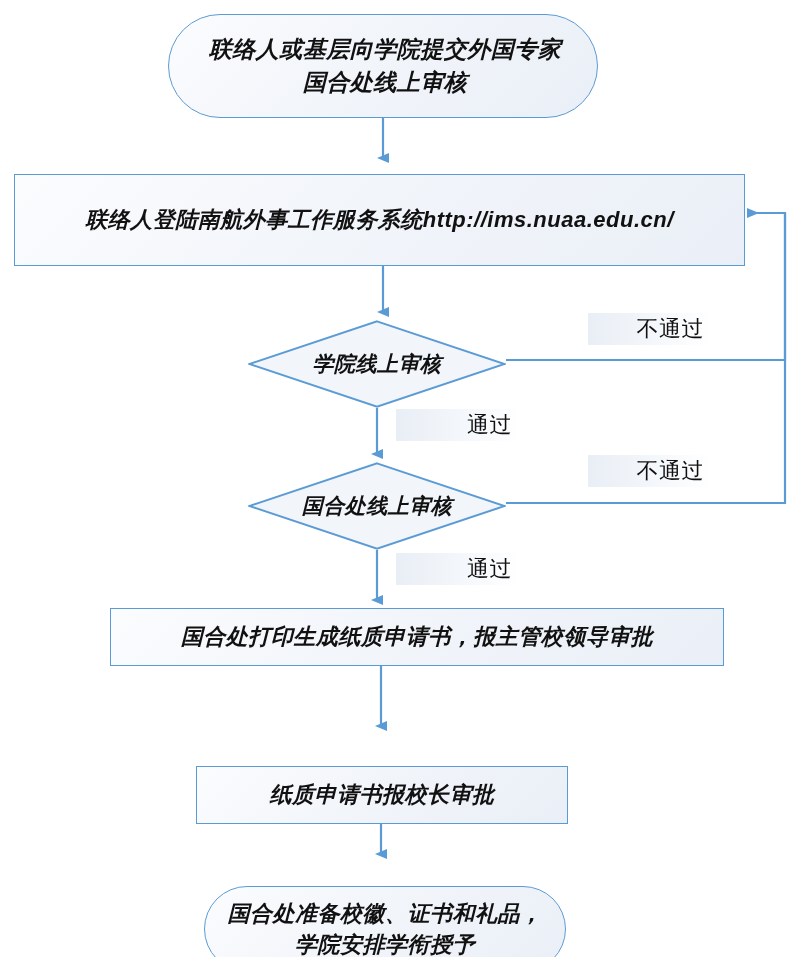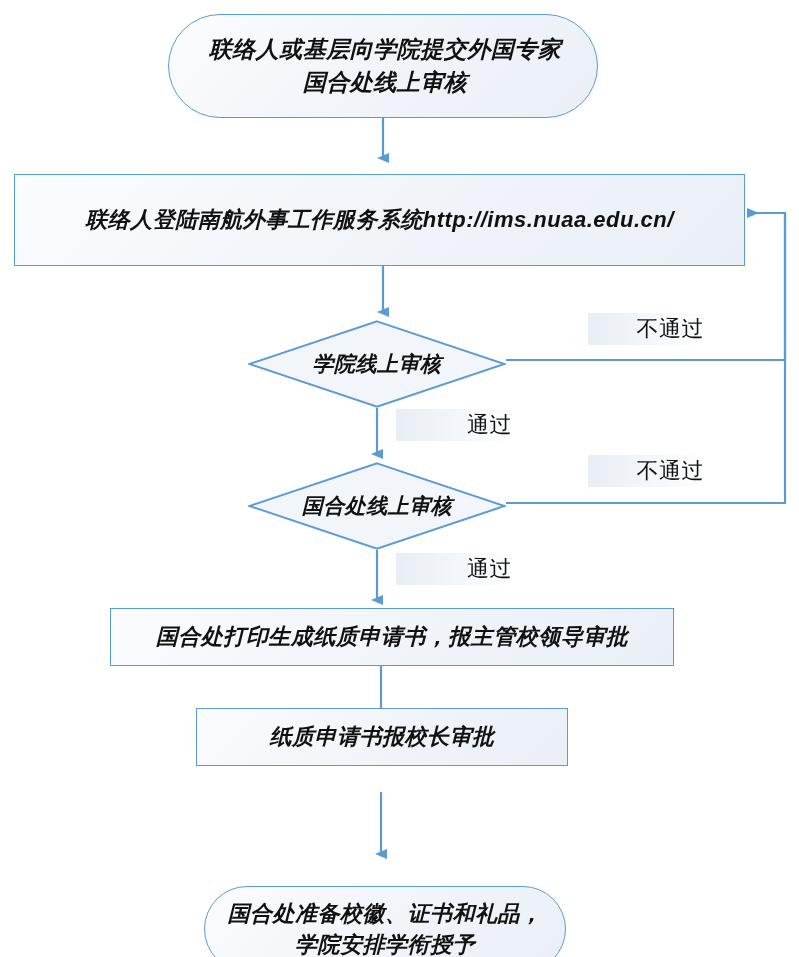--- a/index.html
+++ b/index.html
@@ -66,22 +66,22 @@
 
   
   #node-start   { left: 168px; top: 14px;  width: 430px; height: 104px; font-size: 23px; font-weight: 700; }
   #node-start .line { padding-left: 4px; }
 
   #node-system  { left: 14px;  top: 166px; width: 731px; height: 92px;  font-size: 22px; font-weight: 700; margin-top: 8px; }
 
   #node-review1 { left: 248px; top: 320px; width: 258px; height: 88px;  font-size: 21px; font-weight: 700; }
   #node-review2 { left: 248px; top: 462px; width: 258px; height: 88px;  font-size: 21px; font-weight: 700; }
 
-  #node-print   { left: 110px; top: 608px; width: 564px; height: 58px;  font-size: 22px; font-weight: 700; }
-  #node-pres    { left: 196px; top: 708px; width: 372px; height: 58px;  font-size: 22px; font-weight: 700; }
+  #node-print   { left: 110px; top: 608px; width: 614px; height: 58px;  font-size: 22px; font-weight: 700; }
+  #node-pres    { left: 196px; top: 766px; width: 372px; height: 58px;  font-size: 22px; font-weight: 700; }
   #node-end     { left: 204px; top: 862px; width: 362px; height: 86px;  font-size: 22px; font-weight: 700; margin-top: 24px; }
 
   
   .edge-label {
     position: absolute;
     display: flex;
     align-items: center;
     justify-content: flex-end;
     box-sizing: border-box;
     padding-right: 6px;

